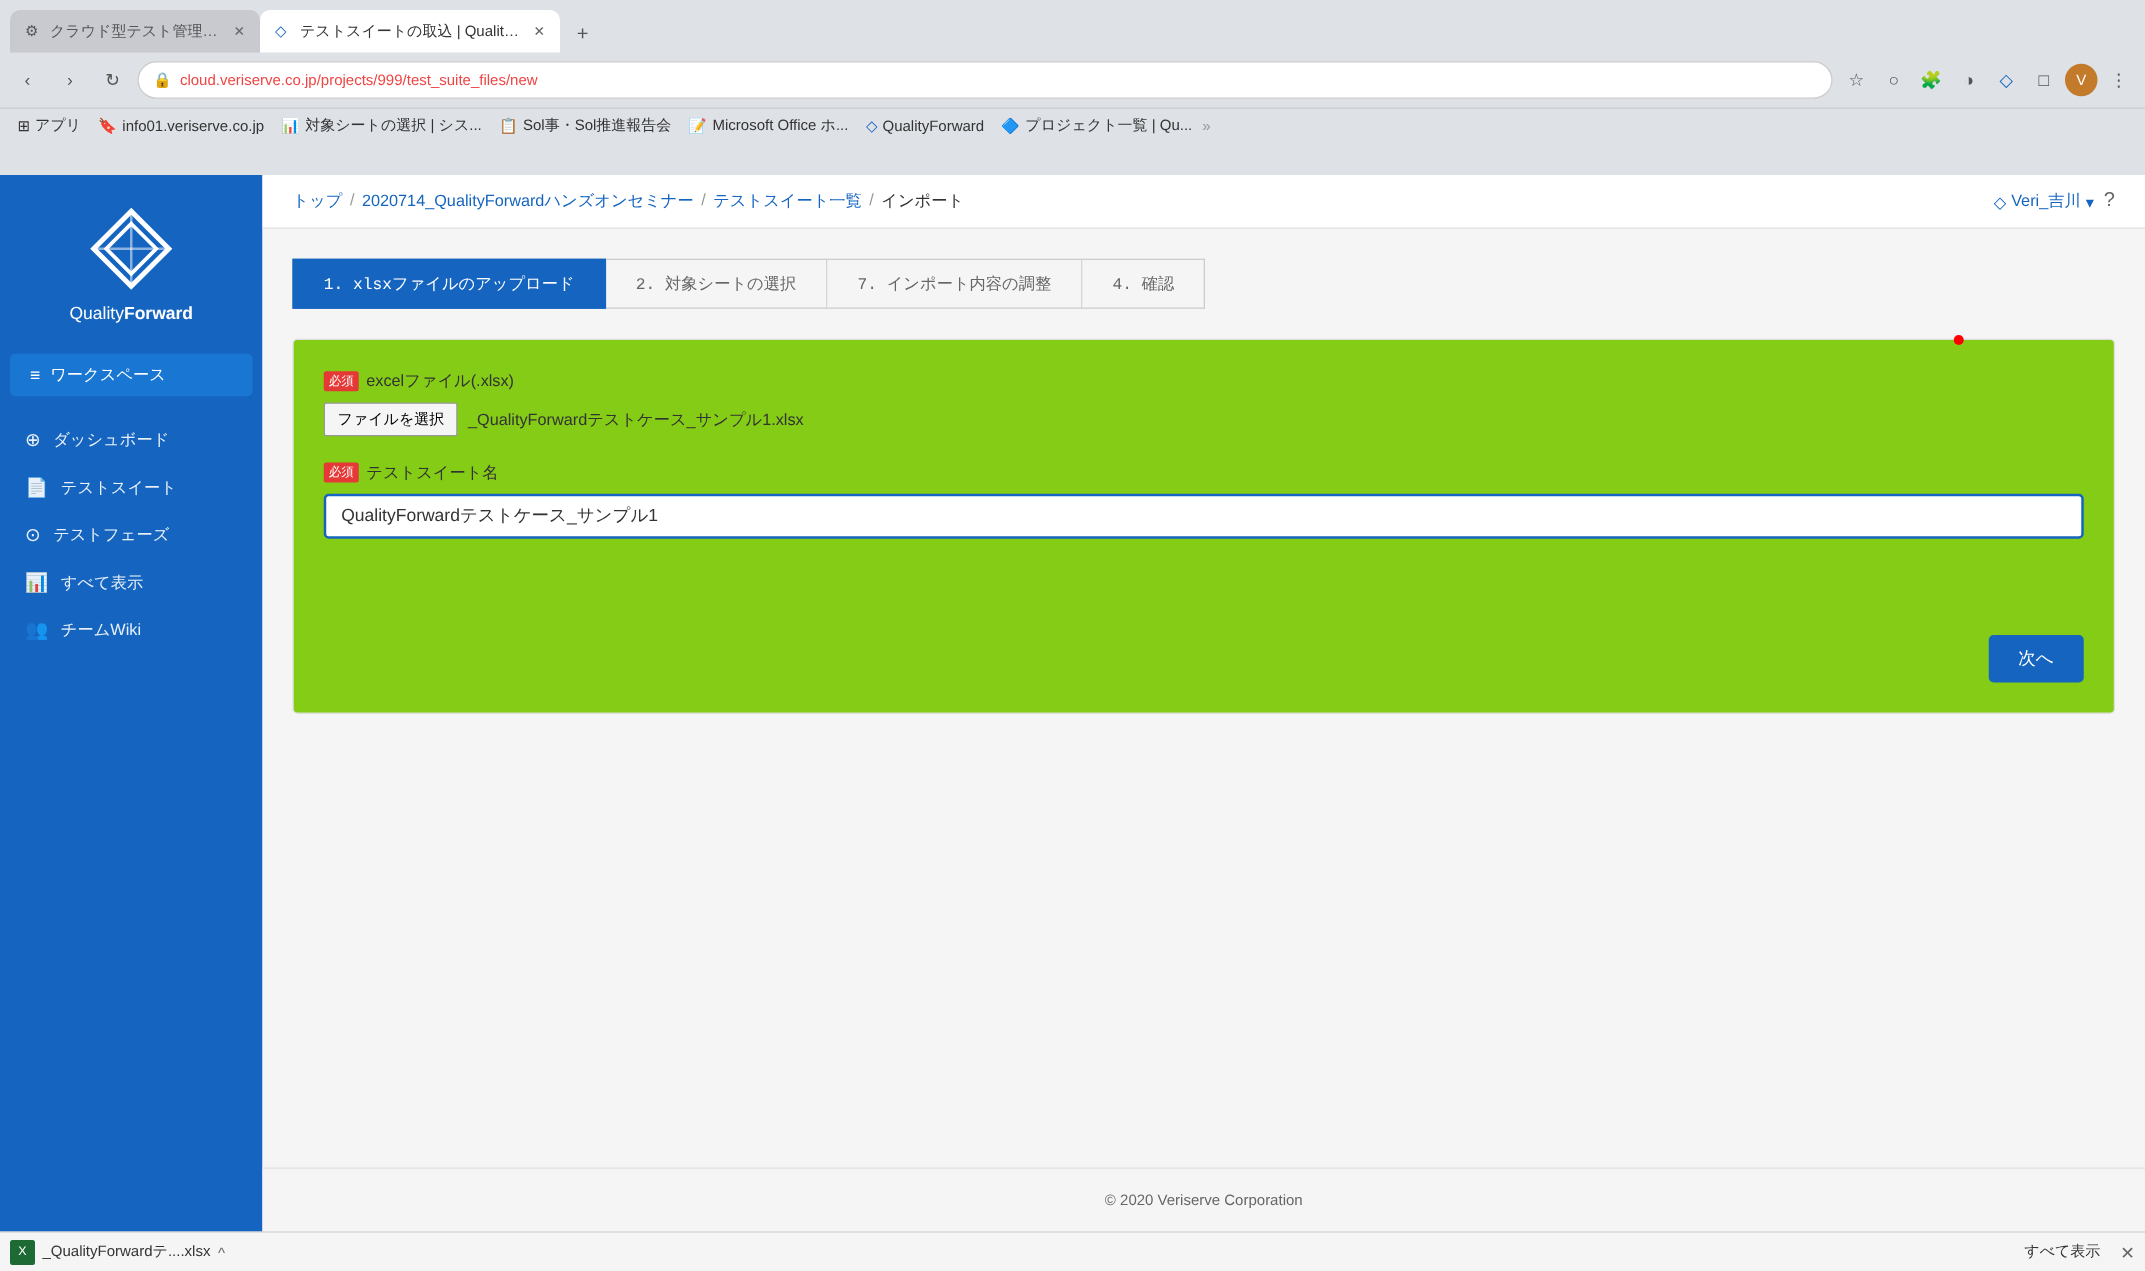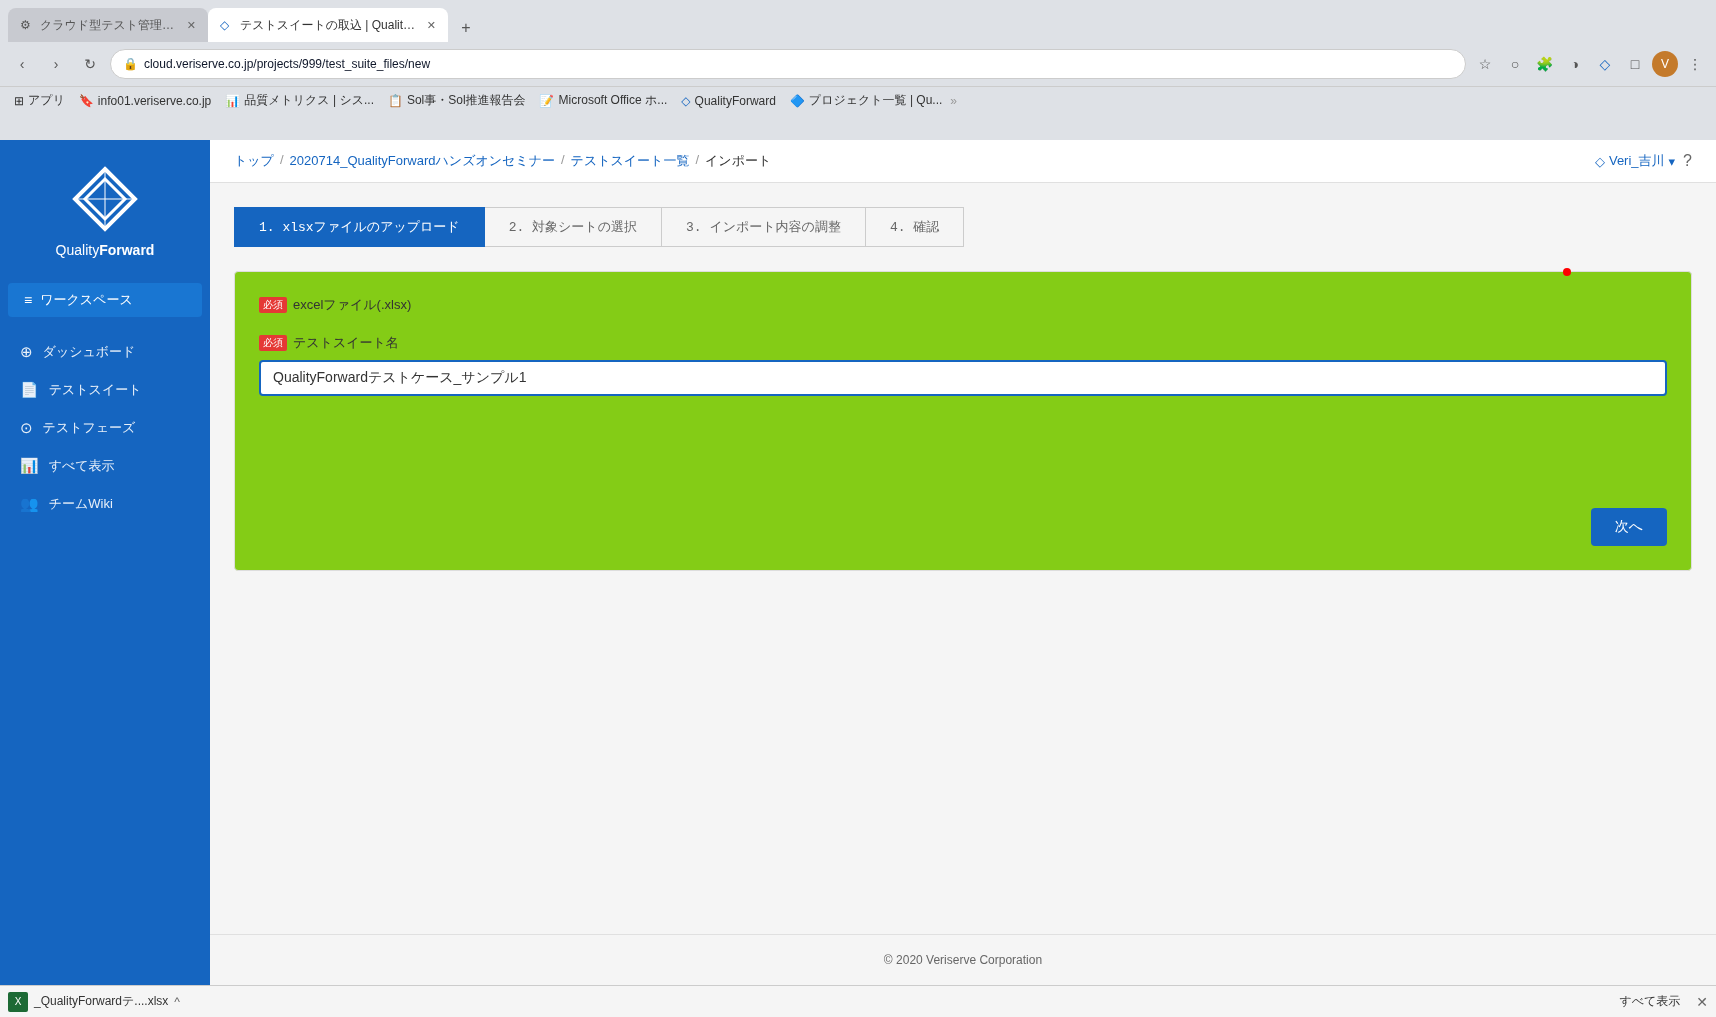--- a/index.html
+++ b/index.html
@@ -13,21 +13,21 @@
     .tab.active { background: #fff; color: #333; max-width: 240px; }
     .tab-favicon { width: 14px; height: 14px; margin-right: 6px; flex-shrink: 0; }
     .tab-title { white-space: nowrap; overflow: hidden; text-overflow: ellipsis; flex: 1; }
     .tab-close { margin-left: 6px; cursor: pointer; color: #666; font-size: 11px; }
     .new-tab-btn { width: 28px; height: 28px; display: flex; align-items: center; justify-content: center; border-radius: 50%; cursor: pointer; color: #555; font-size: 16px; margin-left: 4px; }
 
     .address-bar-row { display: flex; align-items: center; padding: 4px 8px; background: #dee1e6; height: 44px; gap: 6px; }
     .nav-btn { width: 28px; height: 28px; display: flex; align-items: center; justify-content: center; border-radius: 50%; cursor: pointer; color: #555; font-size: 14px; }
     .address-bar { flex: 1; height: 30px; border-radius: 15px; background: #fff; border: 1px solid #ccc; display: flex; align-items: center; padding: 0 12px; font-size: 12px; color: #333; }
     .address-bar .lock-icon { margin-right: 6px; color: #666; font-size: 12px; }
-    .address-text { font-size: 12px; color: #0f172a; }
+    .address-text { font-size: 12px; color: #ef4444; }
     .toolbar-icons { display: flex; align-items: center; gap: 4px; }
     .toolbar-icon { width: 26px; height: 26px; display: flex; align-items: center; justify-content: center; border-radius: 4px; cursor: pointer; color: #555; font-size: 14px; }
 
     .bookmarks-bar { display: flex; align-items: center; padding: 2px 8px; background: #dee1e6; height: 28px; gap: 2px; font-size: 12px; border-top: 1px solid #ccc; overflow: hidden; }
     .bookmark-item { display: flex; align-items: center; padding: 2px 6px; border-radius: 4px; cursor: pointer; color: #333; white-space: nowrap; gap: 4px; }
 
     
     .app-layout { display: flex; height: calc(1017px - 140px - 32px); }
 
     
@@ -139,21 +139,21 @@
     <div class="bookmark-item">
       <span>⊞</span>
       <span>アプリ</span>
     </div>
     <div class="bookmark-item">
       <span>🔖</span>
       <span>info01.veriserve.co.jp</span>
     </div>
     <div class="bookmark-item">
       <span>📊</span>
-      <span>品質メトリクス | シス...</span>
+      <span>対象シートの選択 | シス...</span>
     </div>
     <div class="bookmark-item">
       <span>📋</span>
       <span>Sol事・Sol推進報告会</span>
     </div>
     <div class="bookmark-item">
       <span>📝</span>
       <span>Microsoft Office ホ...</span>
     </div>
     <div class="bookmark-item">
@@ -238,34 +238,38 @@
     <div class="page-content">
 
       <div class="step-tabs">
         <div class="step-tab active">
           <span>1. xlsxファイルのアップロード</span>
         </div>
         <div class="step-tab">
           <span>2. 対象シートの選択</span>
         </div>
         <div class="step-tab">
-          <span>3. インポート内容の調整</span>
+          <span>7. インポート内容の調整</span>
         </div>
         <div class="step-tab">
           <span>4. 確認</span>
         </div>
       </div>
 
       <div class="form-card">
         <div class="red-dot"></div>
 
         <div class="form-section">
           <div class="field-label">
             <span class="required-badge">必須</span>
             <span>excelファイル(.xlsx)</span>
+          </div>
+          <div class="file-row">
+            <button class="file-select-btn">ファイルを選択</button>
+            <span class="file-name">_QualityForwardテストケース_サンプル1.xlsx</span>
           </div>
         </div>
 
         <div class="form-section">
           <div class="field-label">
             <span class="required-badge">必須</span>
             <span>テストスイート名</span>
           </div>
           <input class="text-input" type="text" value="QualityForwardテストケース_サンプル1" style="">
         </div>

